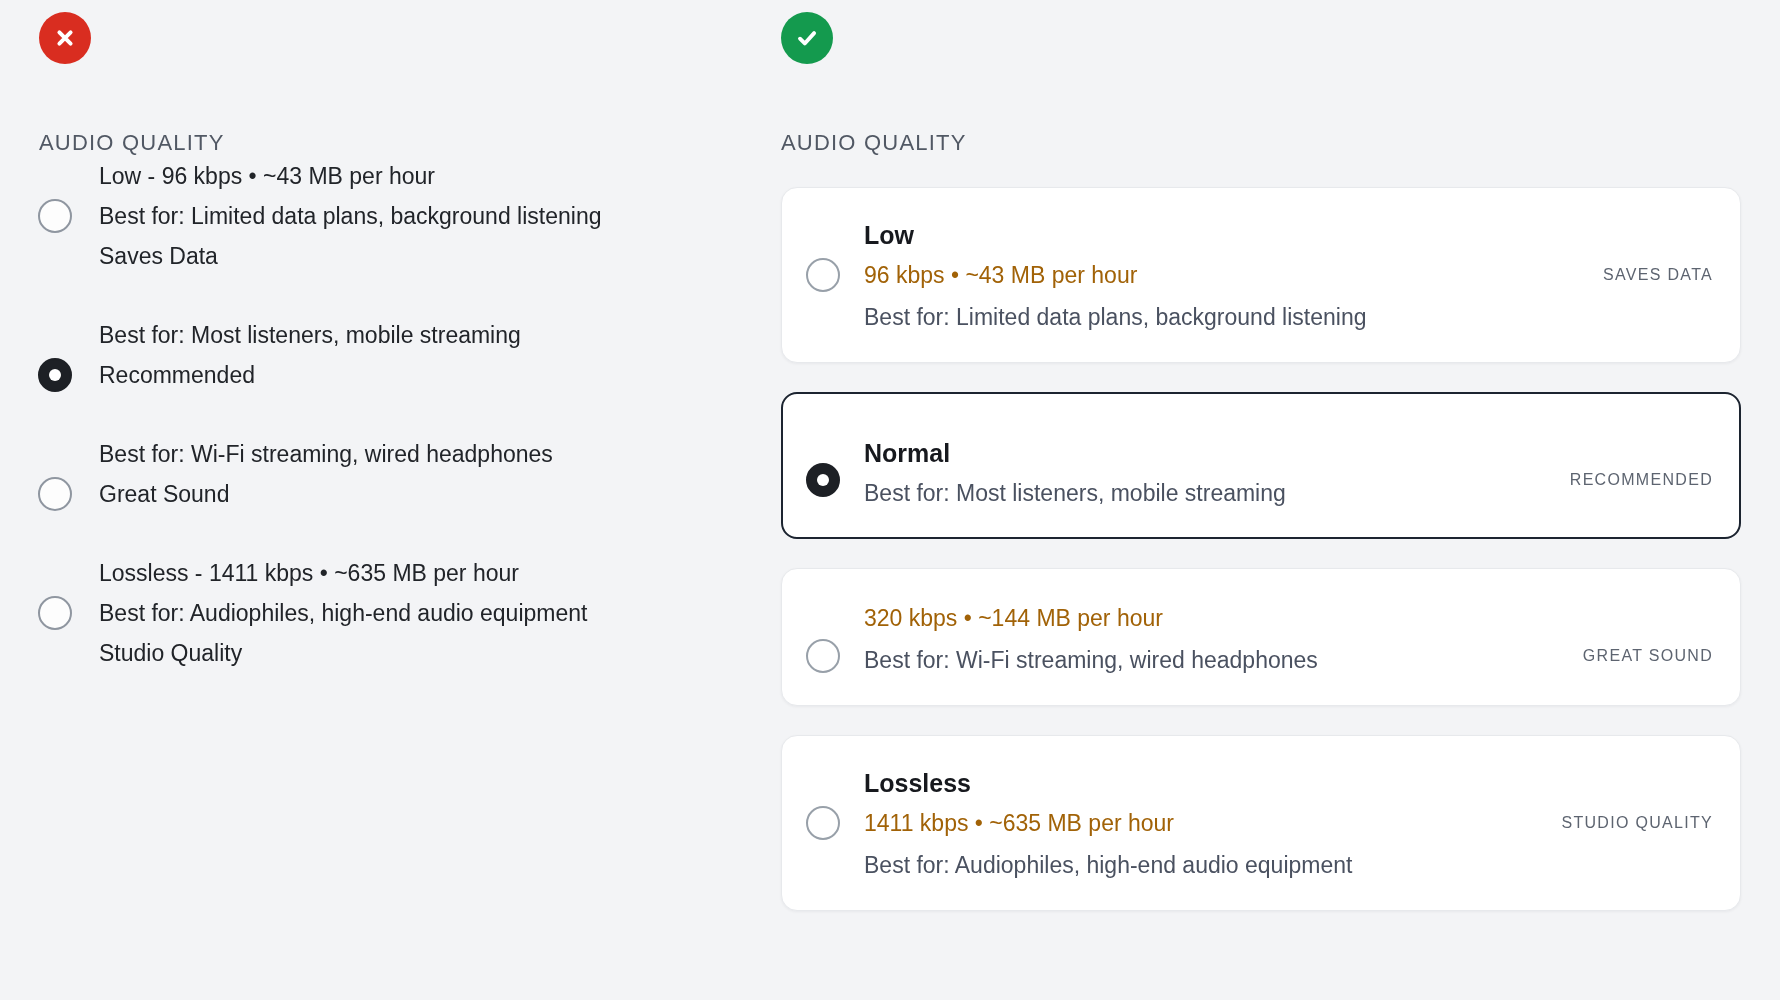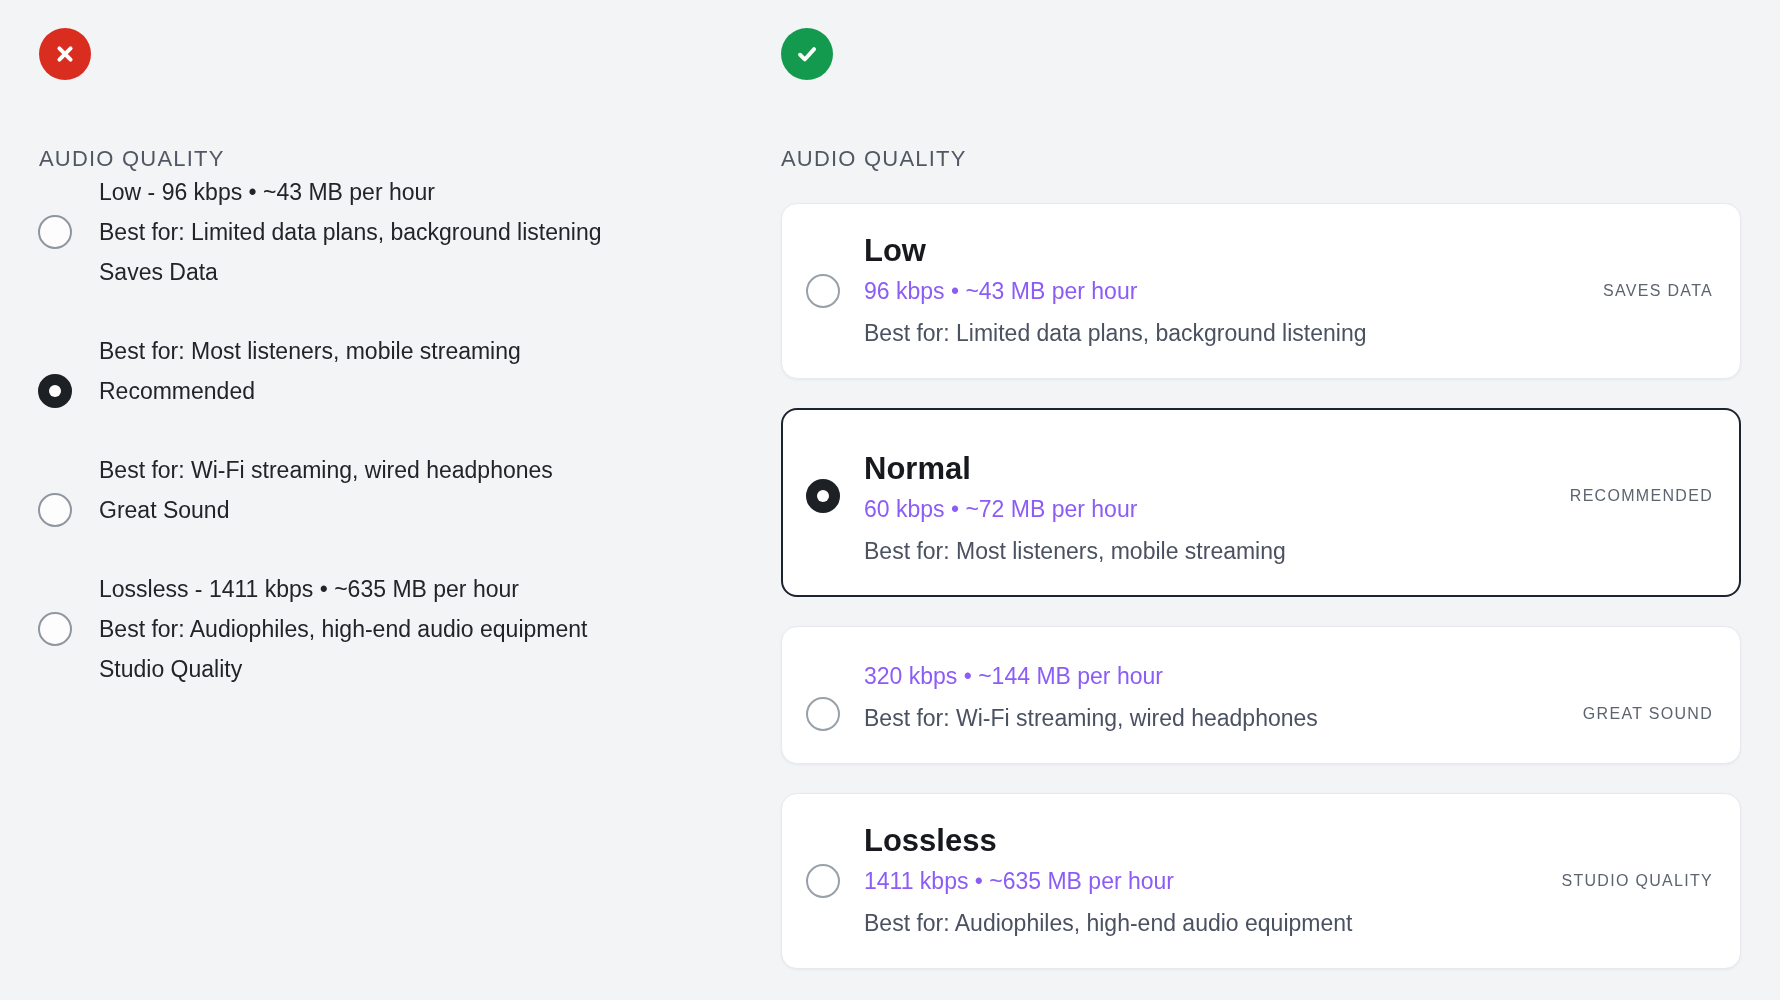--- a/index.html
+++ b/index.html
@@ -2,21 +2,21 @@
 <html><head>
 <meta charset="utf-8">
 <style>
   html,body{margin:0;padding:0;}
   body{
     width:1780px;height:1000px;position:relative;overflow:hidden;
     background:#f3f4f6;
     font-family:"Liberation Sans","DejaVu Sans",sans-serif;
     -webkit-font-smoothing:antialiased;
   }
-  .panel{position:absolute;top:28px;}
+  .panel{position:absolute;top:12px;}
   .panel.left{left:39px;width:690px;}
   .panel.right{left:781px;width:960px;}
 
   .status-circle{
     width:52px;height:52px;border-radius:50%;
     display:flex;align-items:center;justify-content:center;
   }
   .status-circle.bad{background:#d92d20;}
   .status-circle.good{background:#149a4e;}
   .status-circle svg{display:block;}
@@ -62,22 +62,22 @@
     position:absolute;left:24px;top:70px;width:34px;height:34px;
     border-radius:50%;background:#ffffff;border:2px solid #98a0a9;
     box-sizing:border-box;
   }
   .card.selected .c-radio{left:23px;top:69px;}
   .c-radio.checked{background:#1d2025;border-color:#1d2025;}
   .c-radio.checked::after{
     content:"";position:absolute;left:50%;top:50%;width:12px;height:12px;
     margin:-6px 0 0 -6px;border-radius:50%;background:#ffffff;
   }
-  .c-title{font-size:31px;font-weight:700;color:#17191e;line-height:38px;}
-  .c-detail{font-size:23px;color:#8b5cf6;line-height:42px;}
+  .c-title{font-size:25px;font-weight:700;color:#17191e;line-height:38px;}
+  .c-detail{font-size:23px;color:#a16207;line-height:42px;}
   .c-best{font-size:23px;color:#4a5160;line-height:42px;}
   .c-badge{
     position:absolute;right:27px;top:77px;
     font-size:16px;font-weight:500;letter-spacing:1.3px;color:#5d6470;
     line-height:20px;white-space:nowrap;
   }
   .card.selected .c-badge{right:26px;top:76px;}
 </style>
 </head>
 <body>
@@ -139,21 +139,20 @@
       <span class="c-radio"></span>
       <div class="c-title">Low</div>
       <div class="c-detail">96 kbps • ~43 MB per hour</div>
       <div class="c-best">Best for: Limited data plans, background listening</div>
       <div class="c-badge">SAVES DATA</div>
     </div>
 
     <div class="card selected">
       <span class="c-radio checked"></span>
       <div class="c-title">Normal</div>
-      <div class="c-detail">60 kbps • ~72 MB per hour</div>
       <div class="c-best">Best for: Most listeners, mobile streaming</div>
       <div class="c-badge">RECOMMENDED</div>
     </div>
 
     <div class="card">
       <span class="c-radio"></span>
       <div class="c-detail">320 kbps • ~144 MB per hour</div>
       <div class="c-best">Best for: Wi-Fi streaming, wired headphones</div>
       <div class="c-badge">GREAT SOUND</div>
     </div>

